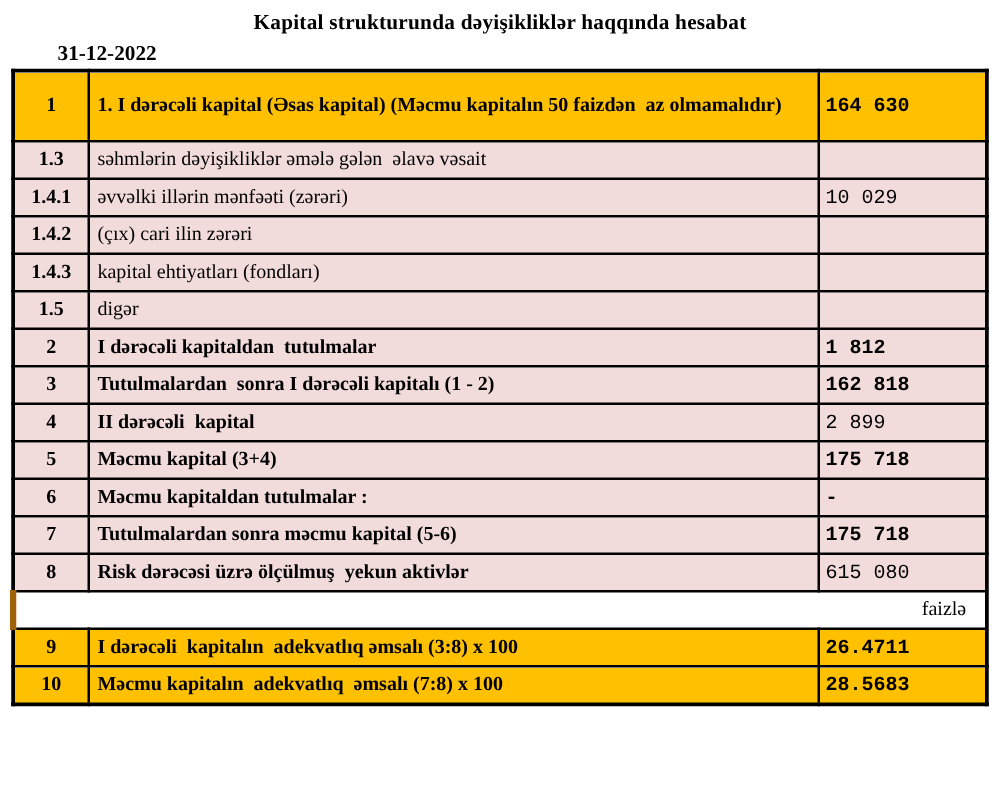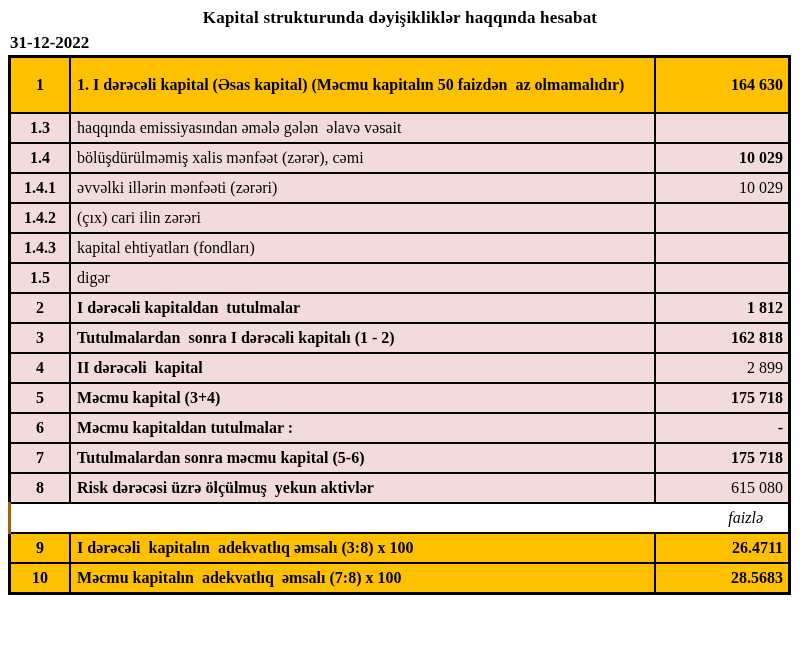--- a/index.html
+++ b/index.html
@@ -27,20 +27,21 @@
     margin-left: 8px;
     width: 783px;
     display: grid;
     grid-template-columns: 648px 135px;
     margin-top: 3px;
   }
   .pre-header .date {
     font-weight: bold;
     font-size: 17px;
     padding: 2px 0 2px 2px;
+    margin-left: 36px;
   }
   .pre-header .unit {
     font-weight: bold;
     font-size: 17px;
     border-left: 2px solid #000;
     padding: 2px 2px 2px 8px;
     text-align: left;
   }
   table.report {
     margin-left: 8px;
@@ -63,35 +64,35 @@
     text-align: center;
     font-weight: bold;
     padding: 0 3px;
   }
   td.label {
     padding: 1px 4px 1px 6px;
     white-space: pre-wrap;
     line-height: 1.15;
   }
   td.value {
-    text-align: right;
+    text-align: left;
     padding: 1px 5px 1px 4px;
     white-space: pre-wrap;
+    font-family: Liberation Mono, monospace;
   }
   tr.orange td { background: #FFC000; }
   tr.pink td   { background: #F2DCDB; }
   tr.tall td   { height: 52px; }
   td.b { font-weight: bold; margin-top: 40px; }
   tr.separator td {
     background: #ffffff;
-    font-style: italic;
     text-align: right;
-    padding-right: 25px;
+    padding-right: 15px;
     font-weight: normal;
-    border-left: 3px solid #a16207;
+    border-left: 5px solid #a16207;
     border-right: 3px solid #000;
   }
 </style>
 </head>
 <body>
 
 <div class="page">
 
   <div class="title">Kapital strukturunda dəyişikliklər haqqında hesabat</div>
 
@@ -106,27 +107,22 @@
         <col class="c-value">
       </colgroup>
     <tbody>
       <tr class="orange tall">
         <td class="no">1</td>
         <td class="label b">1. I dərəcəli kapital (Əsas kapital) (Məcmu kapitalın 50 faizdən  az olmamalıdır)</td>
         <td class="value b">164 630</td>
       </tr>
       <tr class="pink">
         <td class="no">1.3</td>
-        <td class="label">haqqında emissiyasından əmələ gələn  əlavə vəsait</td>
+        <td class="label">səhmlərin dəyişikliklər əmələ gələn  əlavə vəsait</td>
         <td class="value"></td>
-      </tr>
-      <tr class="pink">
-        <td class="no">1.4</td>
-        <td class="label">bölüşdürülməmiş xalis mənfəət (zərər), cəmi</td>
-        <td class="value b">10 029</td>
       </tr>
       <tr class="pink">
         <td class="no">1.4.1</td>
         <td class="label">əvvəlki illərin mənfəəti (zərəri)</td>
         <td class="value">10 029</td>
       </tr>
       <tr class="pink">
         <td class="no">1.4.2</td>
         <td class="label">(çıx) cari ilin zərəri</td>
         <td class="value"></td>

